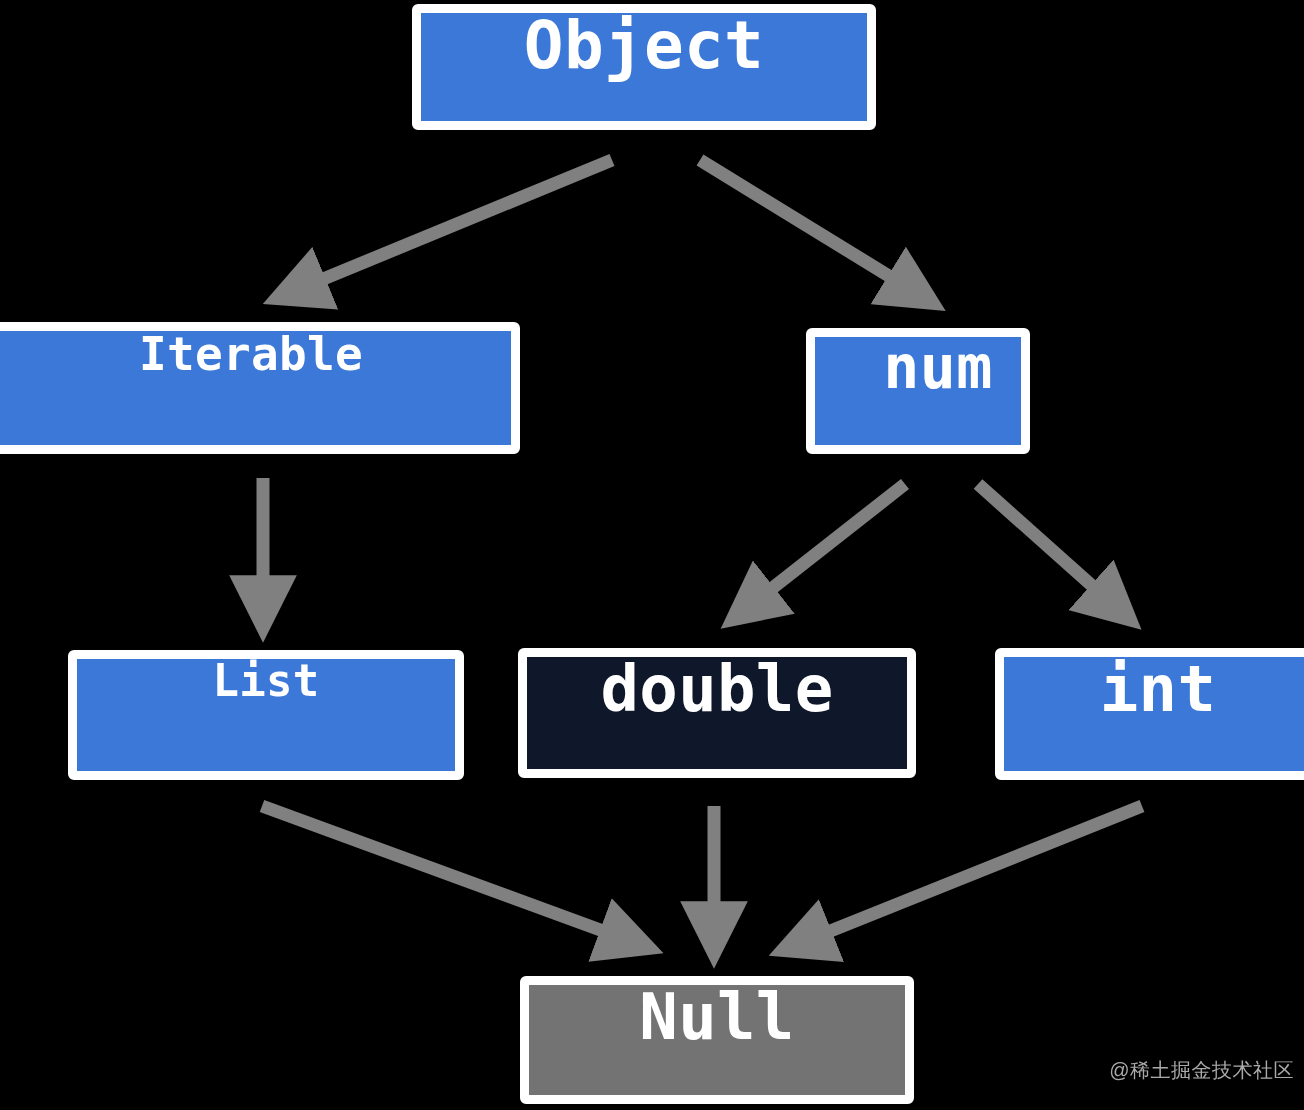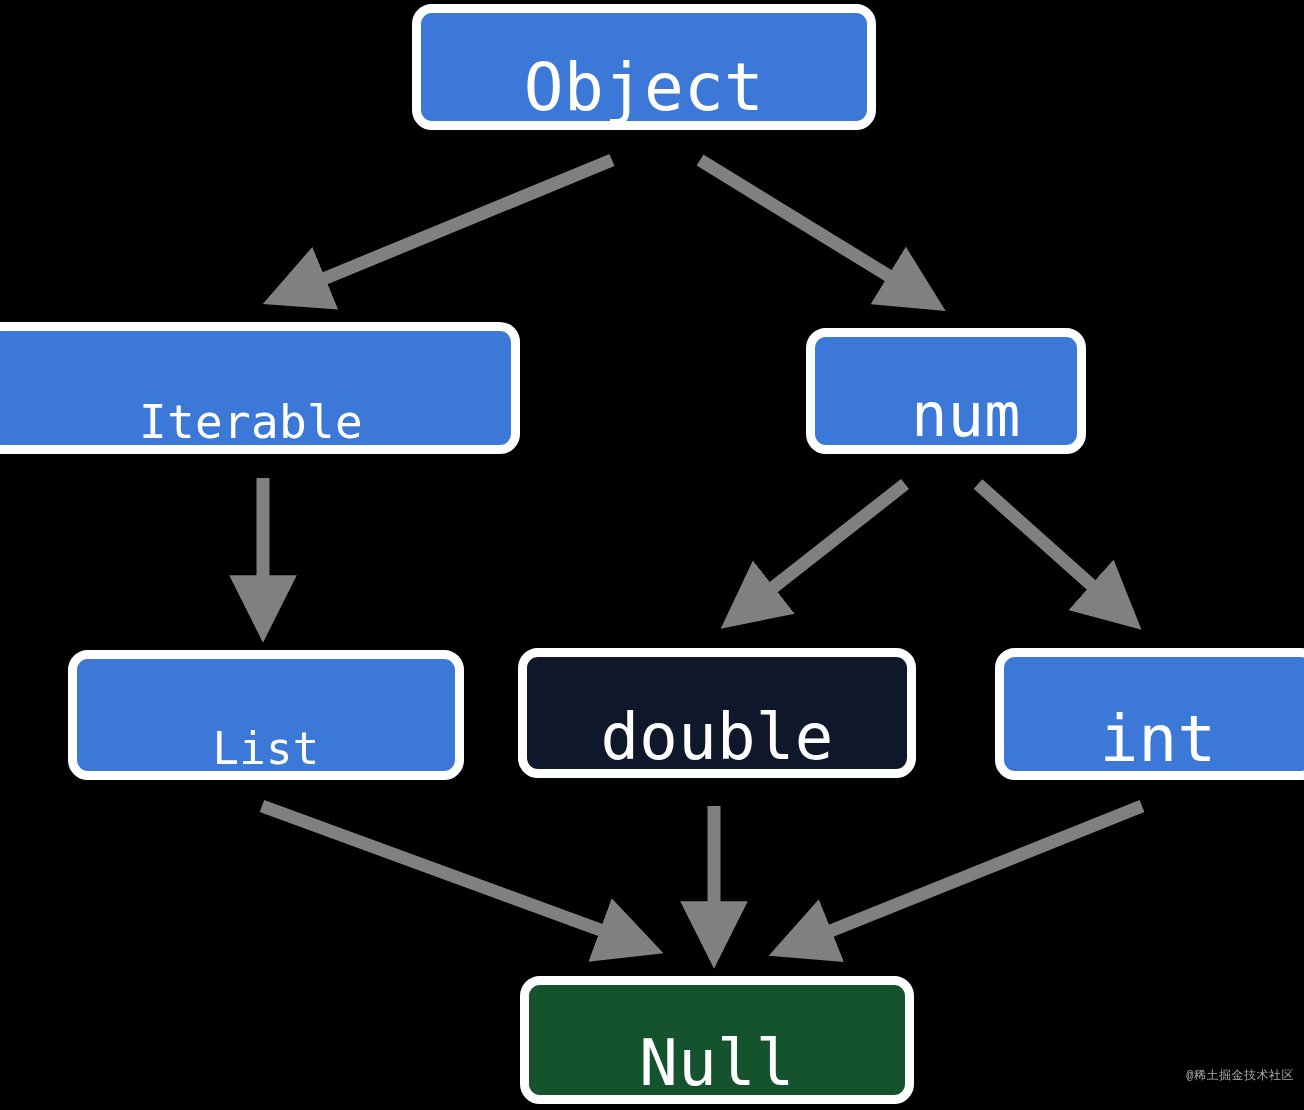--- a/index.html
+++ b/index.html
@@ -22,42 +22,43 @@
     left: 0;
     top: 0;
     width: 1304px;
     height: 1110px;
   }
   .node {
     position: absolute;
     box-sizing: border-box;
     background: #3b78d8;
     border: 9px solid #ffffff;
-    border-radius: 20px;
+    border-radius: 6px;
     display: flex;
-    align-items: flex-end;
+    align-items: flex-start;
     justify-content: center;
     color: #ffffff;
     font-family: "DejaVu Sans Mono", monospace;
     letter-spacing: 0.02em;
     line-height: 1;
     white-space: nowrap;
     z-index: 2;
+    font-weight: bold;
   }
   .node-label {
     display: block;
     text-align: center;
   }
   #watermark {
     position: absolute;
     right: 10px;
     bottom: 26px;
     color: #b9b9b9;
-    font-family: Liberation Mono, monospace;
-    font-size: 12px;
+    font-family: Liberation Sans, sans-serif;
+    font-size: 20px;
     letter-spacing: 0.5px;
     opacity: 0.92;
     z-index: 3;
     white-space: nowrap;
     margin-left: 36px;
   }
 </style>
 </head>
 <body>
 
@@ -81,32 +82,32 @@
       </g>
   </svg>
 
   <div id="nodes-layer">
       <div class="node" style="left: 412px; top: 4px; width: 464px; height: 126px; background: rgb(59, 120, 216); border-color: rgb(255, 255, 255); color: rgb(255, 255, 255);">
         <span class="node-label" style="font-size: 66px;">Object</span>
       </div>
       <div class="node" style="left: -18px; top: 322px; width: 538px; height: 132px; background: rgb(59, 120, 216); border-color: rgb(255, 255, 255); color: rgb(255, 255, 255);">
         <span class="node-label" style="font-size: 46px;">Iterable</span>
       </div>
-      <div class="node" style="left: 806px; top: 328px; width: 280px; height: 126px; background: rgb(59, 120, 216); border-color: rgb(255, 255, 255); color: rgb(255, 255, 255); padding-left: 40px;">
+      <div class="node" style="left: 806px; top: 328px; width: 224px; height: 126px; background: rgb(59, 120, 216); border-color: rgb(255, 255, 255); color: rgb(255, 255, 255); padding-left: 40px;">
         <span class="node-label" style="font-size: 60px;">num</span>
       </div>
       <div class="node" style="left: 68px; top: 650px; width: 396px; height: 130px; background: rgb(59, 120, 216); border-color: rgb(255, 255, 255); color: rgb(255, 255, 255);">
         <span class="node-label" style="font-size: 44px;">List</span>
       </div>
       <div class="node" style="left: 518px; top: 648px; width: 398px; height: 130px; background: #0f172a; border-color: rgb(255, 255, 255); color: rgb(255, 255, 255);">
         <span class="node-label" style="font-size: 64px;">double</span>
       </div>
       <div class="node" style="left: 995px; top: 648px; width: 326px; height: 132px; background: rgb(59, 120, 216); border-color: rgb(255, 255, 255); color: rgb(255, 255, 255);">
         <span class="node-label" style="font-size: 64px;">int</span>
       </div>
-      <div class="node" style="left: 520px; top: 976px; width: 394px; height: 128px; background: #14532d; border-color: rgb(255, 255, 255); color: rgb(255, 255, 255);">
+      <div class="node" style="left: 520px; top: 976px; width: 394px; height: 128px; background: #737373; border-color: rgb(255, 255, 255); color: rgb(255, 255, 255);">
         <span class="node-label" style="font-size: 64px;">Null</span>
       </div>
     </div>
 
   <div id="watermark">@稀土掘金技术社区</div>
 
 </div>
 
 </body></html>

